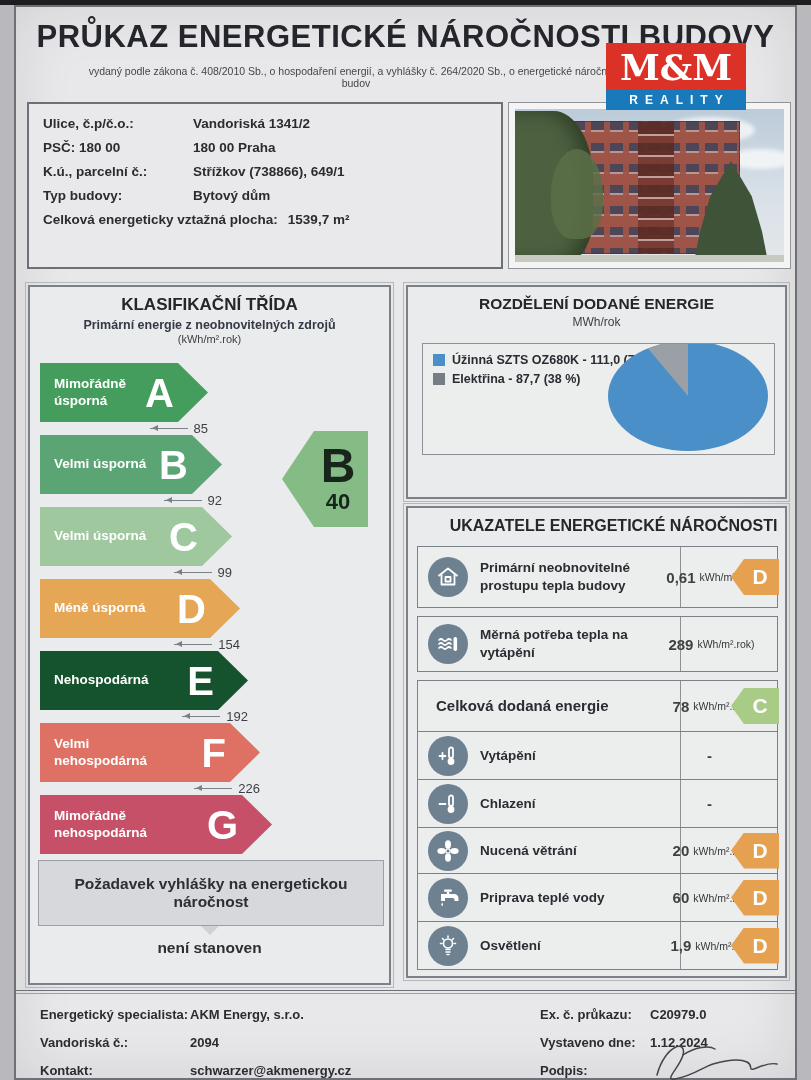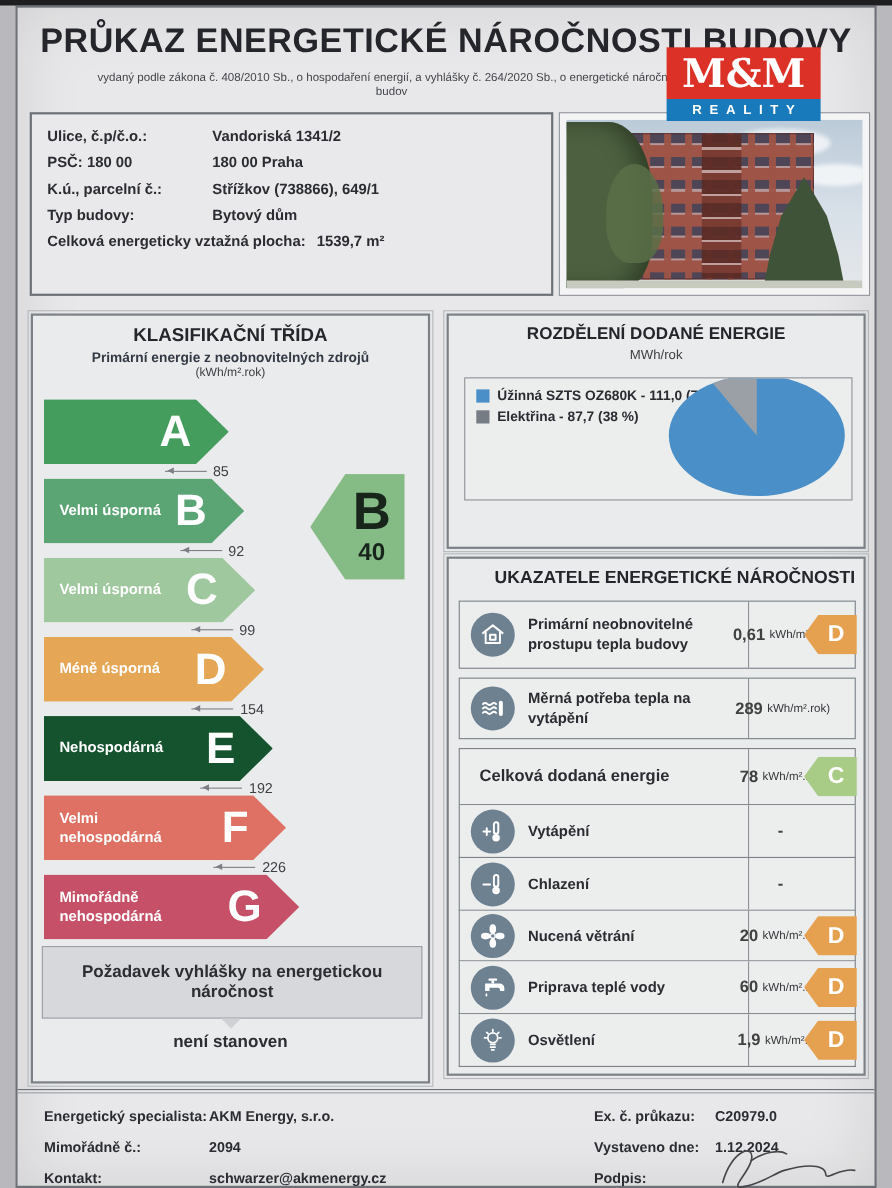--- a/index.html
+++ b/index.html
@@ -183,20 +183,21 @@
   </div>
 
   <div class="panel" id="class-panel">
     <div class="panel-title">KLASIFIKAČNÍ TŘÍDA</div>
     <div class="class-sub">Primární energie z neobnovitelných zdrojů</div>
     <div class="class-unit">(kWh/m².rok)</div>
 
     <div class="class-rows">
       <div class="class-row" style="width: 168px;">
         <div class="class-arrow" style="background: rgb(68, 157, 92);">
+          <span class="class-label">Mimořádně úsporná</span>
           <span class="class-letter">A</span>
         </div>
         <div class="thr-row">
             <span class="thr-line"></span>
             <span>85</span>
           </div>
       </div>
       <div class="class-row" style="width: 182px;">
         <div class="class-arrow" style="background: rgb(91, 164, 116);">
           <span class="class-label">Velmi úsporná</span>
@@ -429,21 +430,21 @@
     </div>
   </div>
 
   <div class="footer-rule"></div>
   <div class="footer">
     <div class="f-row" style="left:24px; top:8px;">
       <span class="f-label" style="width:150px;">Energetický specialista:</span>
       <span class="f-value">AKM Energy, s.r.o.</span>
     </div>
     <div class="f-row" style="left:24px; top:36px;">
-      <span class="f-label" style="width:150px;">Mimořádně č.:</span>
+      <span class="f-label" style="width:150px;">Vandoriská č.:</span>
       <span class="f-value">2094</span>
     </div>
     <div class="f-row" style="left:24px; top:64px;">
       <span class="f-label" style="width:150px;">Kontakt:</span>
       <span class="f-value">schwarzer@akmenergy.cz</span>
     </div>
     <div class="f-row" style="left:524px; top:8px;">
       <span class="f-label" style="width:110px;">Ex. č. průkazu:</span>
       <span class="f-value">C20979.0</span>
     </div>

